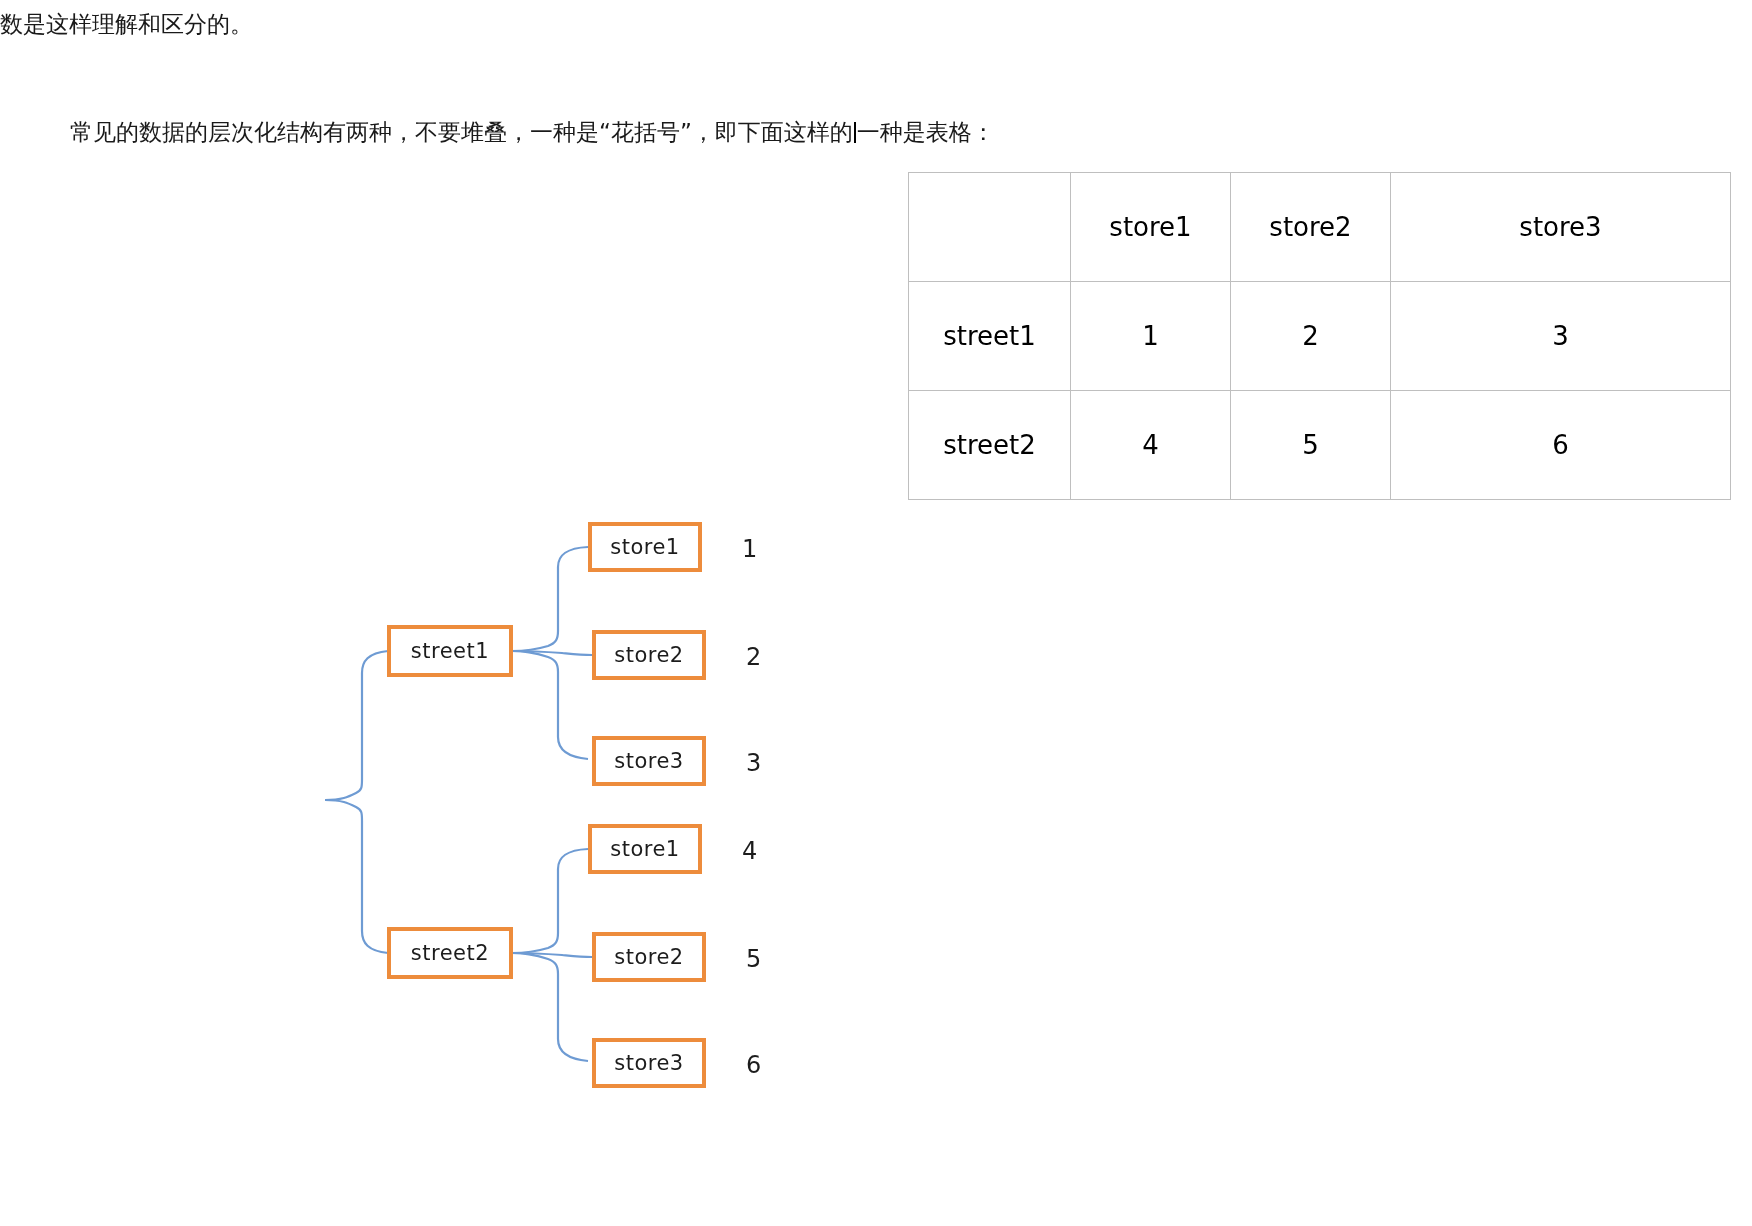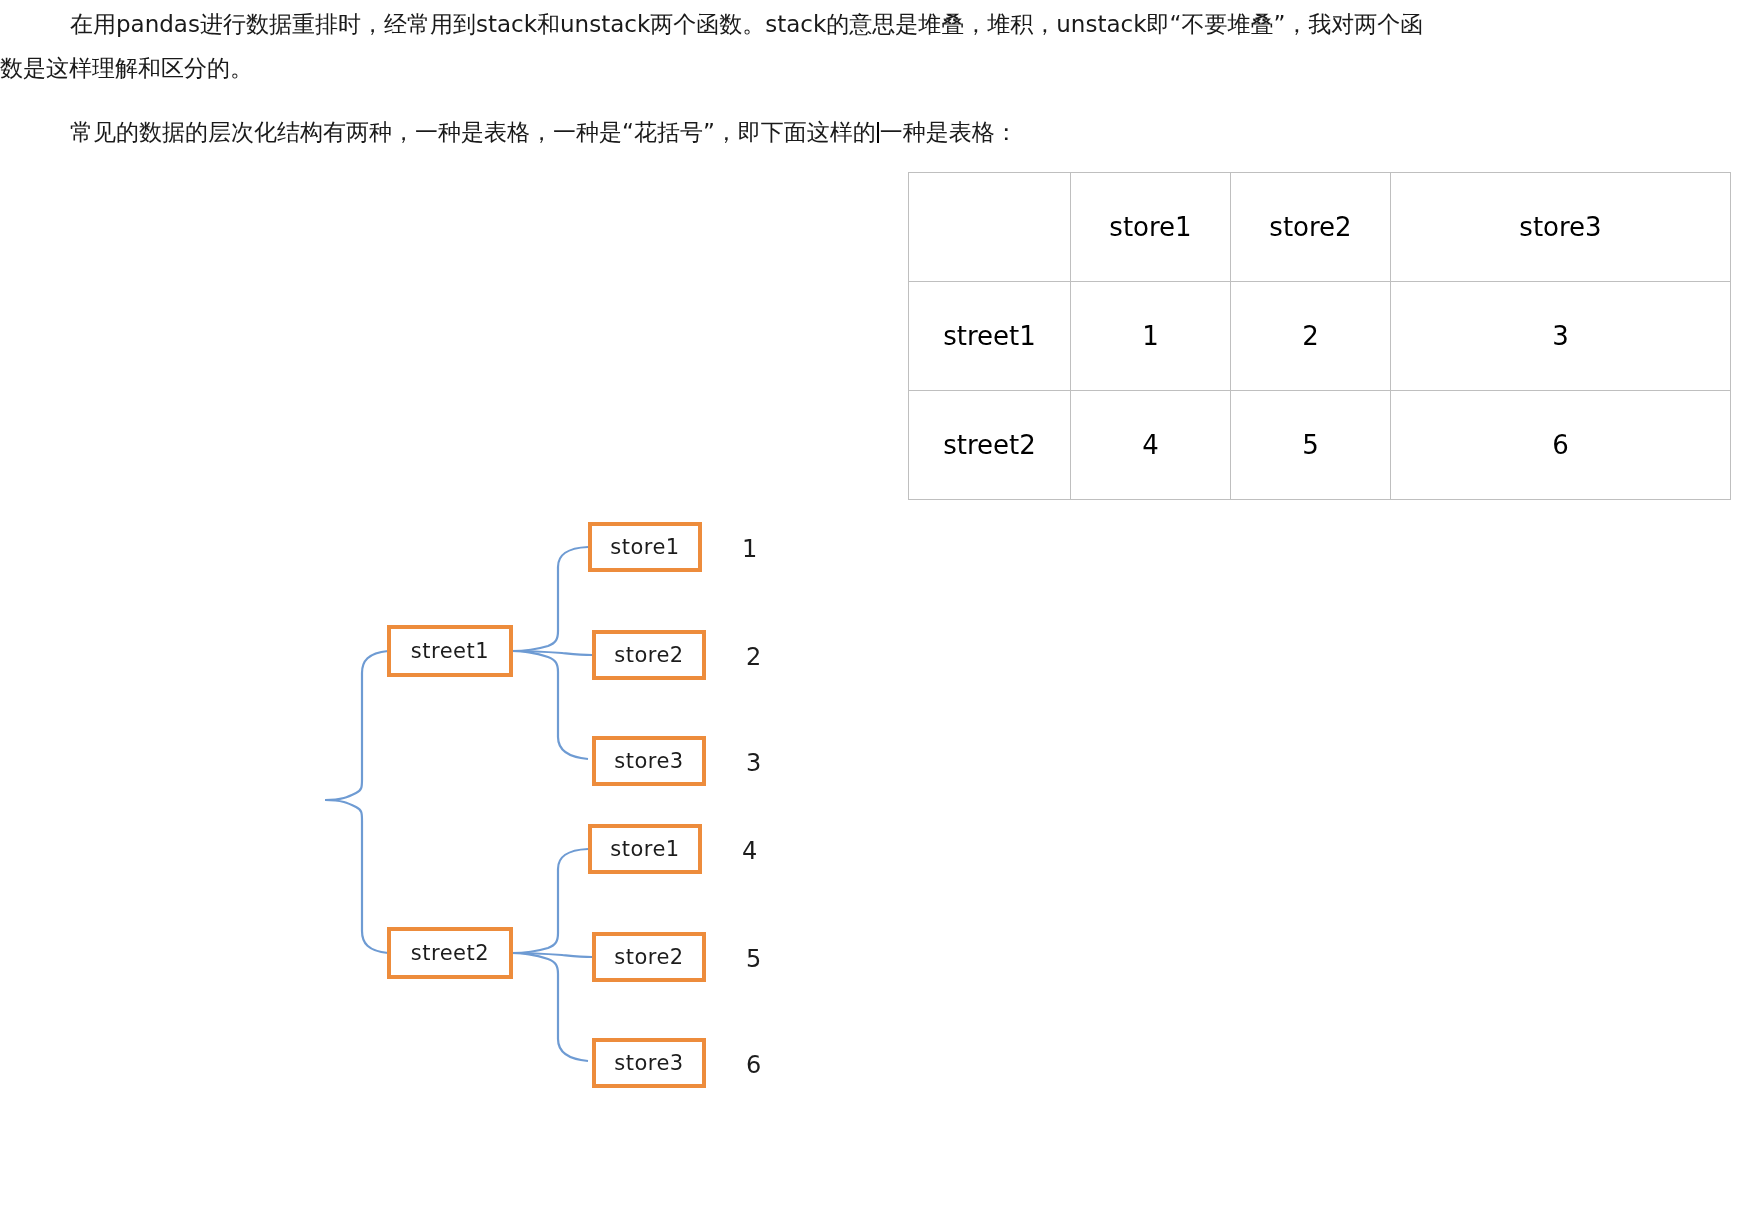--- a/index.html
+++ b/index.html
@@ -95,25 +95,24 @@
     font-size: 24px;
     color: #1c1c1c;
     font-family: "DejaVu Sans", "Liberation Sans", sans-serif;
   }
 </style>
 </head>
 <body>
 
 <div class="prose">
   <div class="para p1">
-    <span>在用pandas进行数据重排时，经常用到stack和unstack两个函数。stack的意思是堆叠，堆积，unstack即“不要堆叠”，我对两个函</span>
     <span class="l2">数是这样理解和区分的。</span>
   </div>
   <div class="para p2">
-    <span>常见的数据的层次化结构有两种，一种是表格，一种是“花括号”，即下面这样的</span><span class="caret"></span><span>一种是表格：</span>
+    <span>常见的数据的层次化结构有两种，不要堆叠，一种是“花括号”，即下面这样的</span><span class="caret"></span><span>一种是表格：</span>
   </div>
 </div>
 
 <table class="grid-table">
   <colgroup>
     <col class="c0">
       <col class="c1">
       <col class="c2">
       <col class="c3">
   </colgroup>

